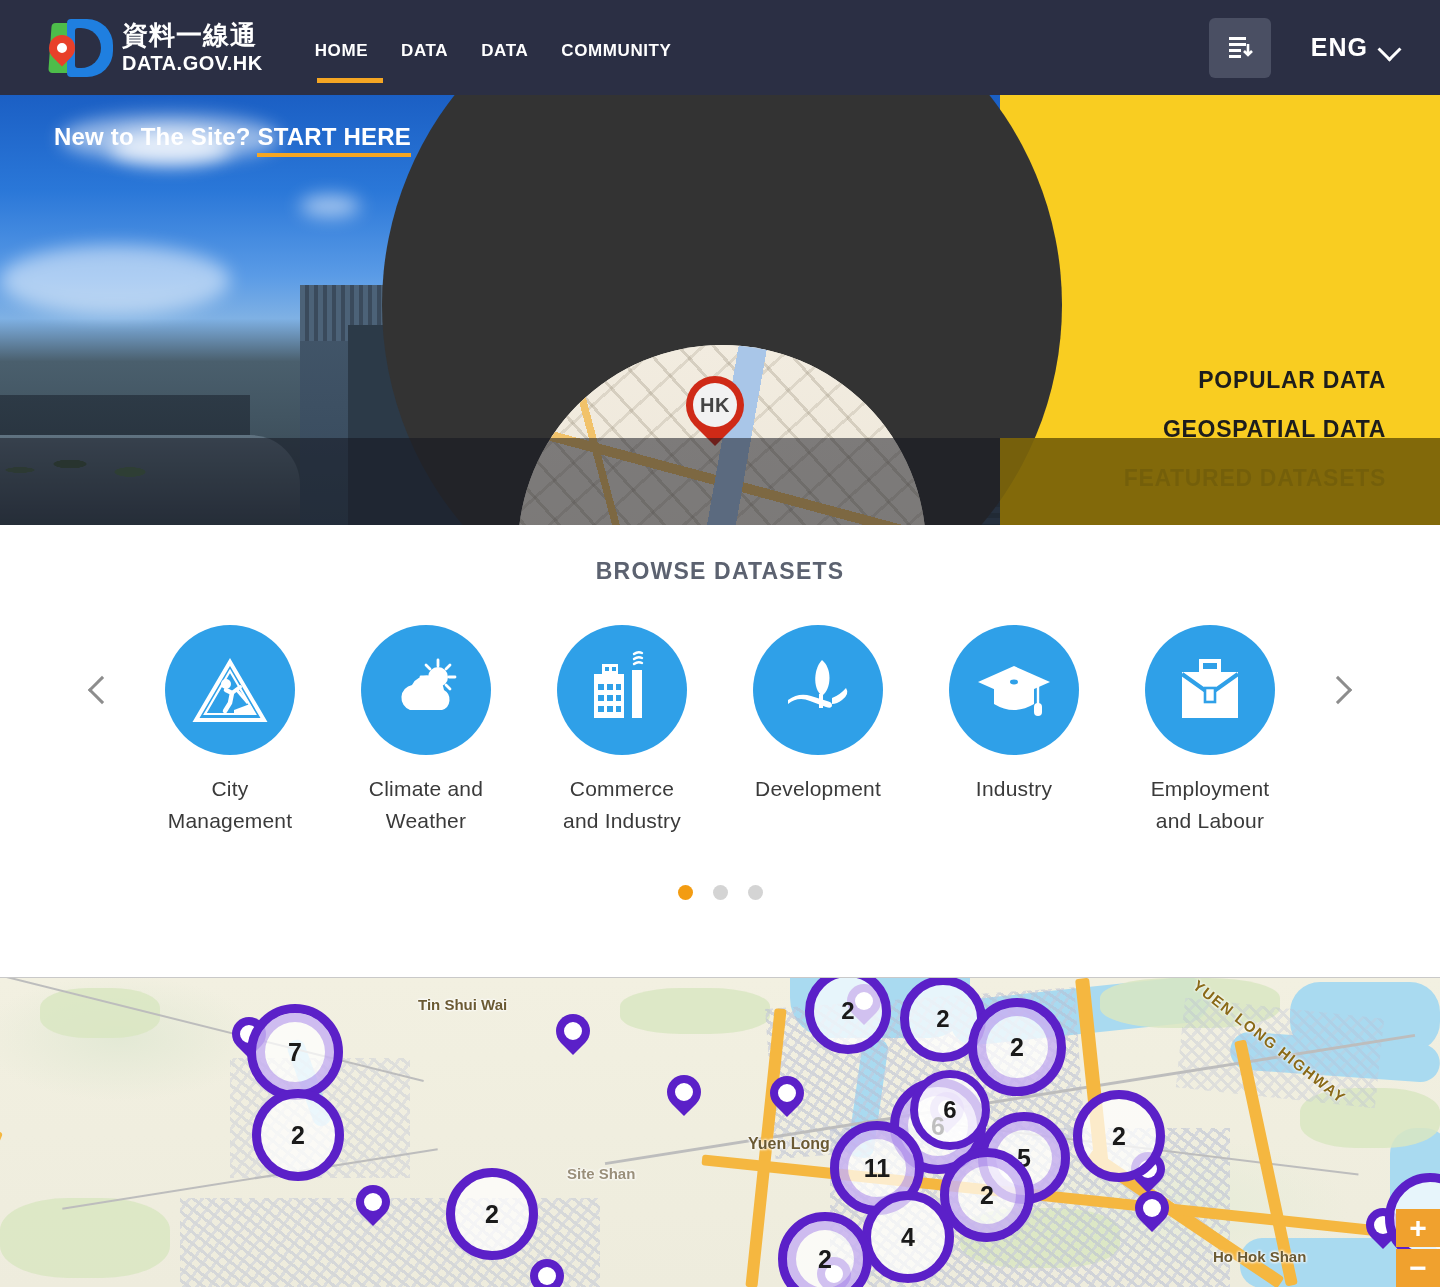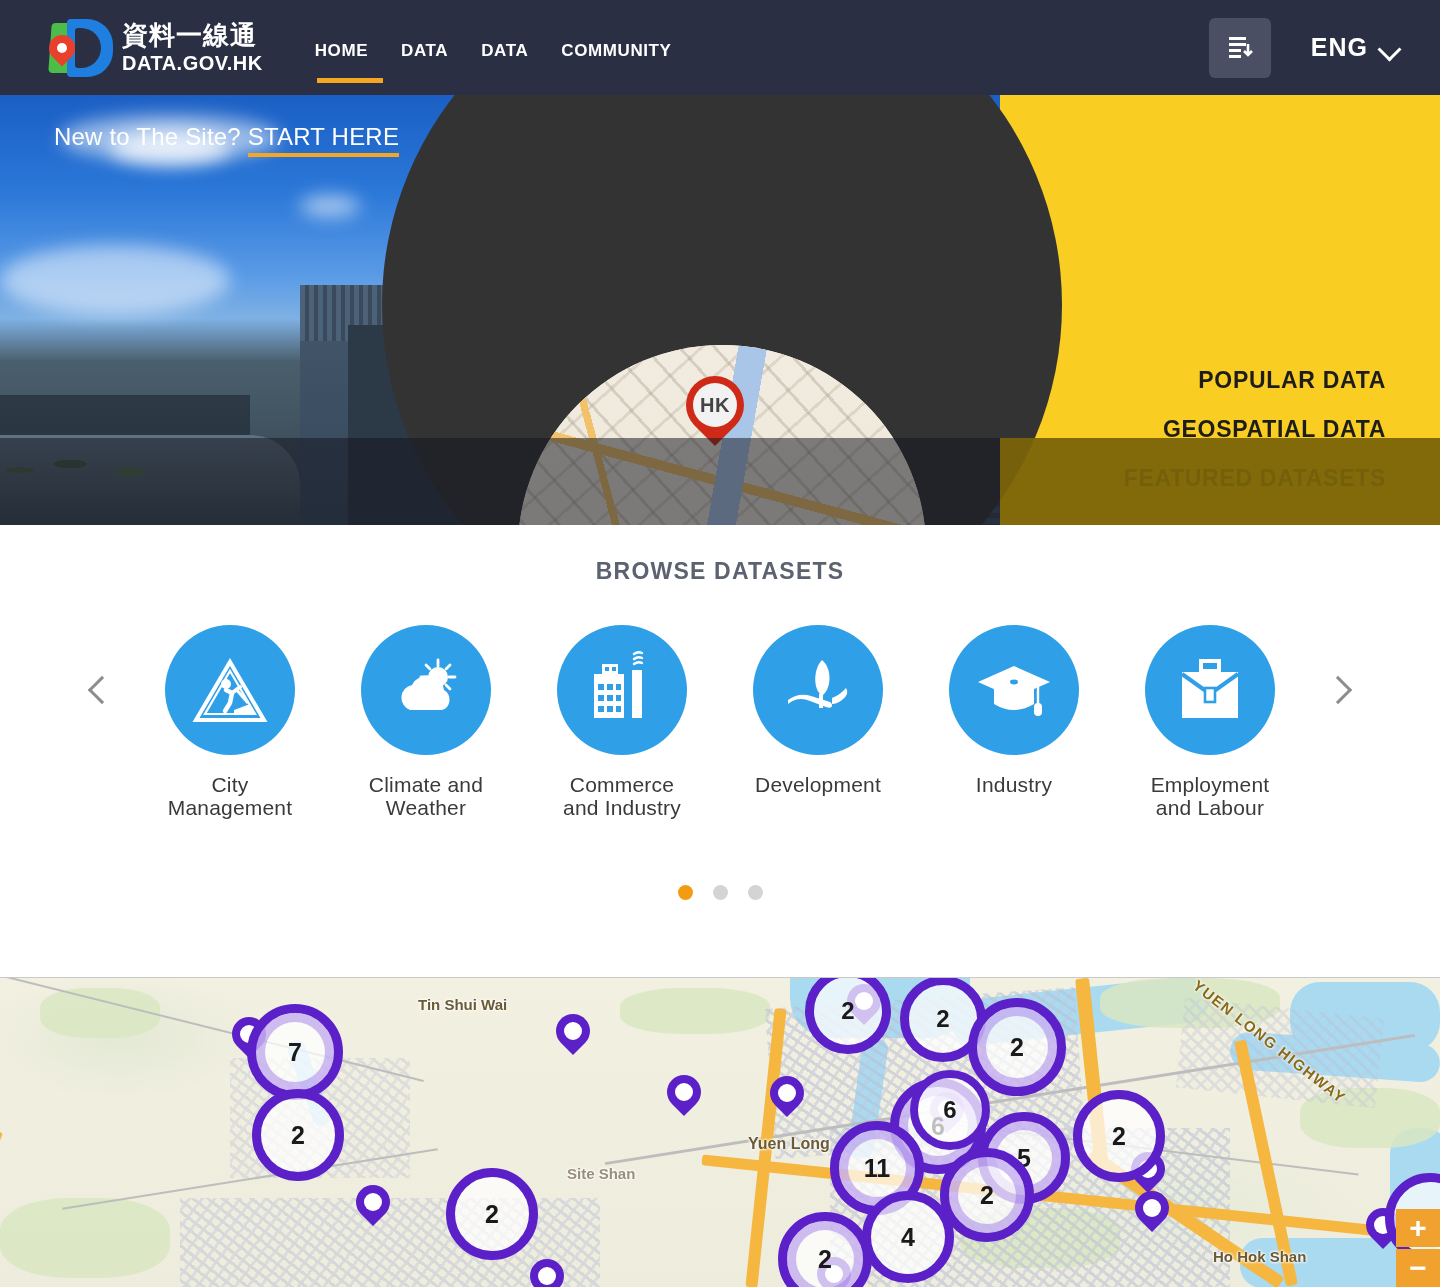--- a/index.html
+++ b/index.html
@@ -162,21 +162,21 @@
   .hero-bar {
     position:absolute; left:0; bottom:0; width:1440px; height:87px;
     background:rgba(20,22,30,.52);
   }
   .hero-bar-yellow {
     position:absolute; right:0; bottom:0; width:440px; height:87px;
     background:rgba(130,105,8,.88);
   }
   .start-here {
     position:absolute; left:54px; top:28px; color:#ffffff;
-    font-size:24px; font-weight:normal; letter-spacing:.2px; white-space:nowrap; cursor:pointer;
+    font-size:24px; font-weight:bold; letter-spacing:.2px; white-space:nowrap; cursor:pointer;
   }
   .start-here u { text-decoration:none; border-bottom:4px solid #f5a623; padding-bottom:3px; }
   .dot { width:17px; height:17px; border-radius:50%; background:#dcdcdc; cursor:pointer; }
   .dot.active{ background:#f39c12; }
 
   
   .browse { position:absolute; left:0; top:525px; width:1440px; height:450px; background:#fff; }
   .browse-title {
     text-align:center; color:#5c6270; font-size:23px; font-weight:bold;
     letter-spacing:1.2px; padding-top:33px;
@@ -198,21 +198,21 @@
   .cat {
     width:196px; display:flex; flex-direction:column; align-items:center;
     cursor:pointer; flex:none;
   }
   .cat-icon {
     width:130px; height:130px; border-radius:50%; background:#2fa0e8;
     display:flex; align-items:center; justify-content:center;
   }
   .cat-label {
     margin-top:18px; text-align:center; color:#3a3a3a;
-    font-size:21px; line-height:23px; letter-spacing:.2px;
+    font-size:21px; line-height:32px; letter-spacing:.2px;
   }
   .dots-browse {
     position:absolute; left:0; top:360px; width:1440px;
     display:flex; justify-content:center; gap:20px;
   }
   .dots-browse .dot{ width:15px; height:15px; background:#d4d4d4; }
   .dots-browse .dot.active{ background:#f39c12; }
 
   
   .map {

